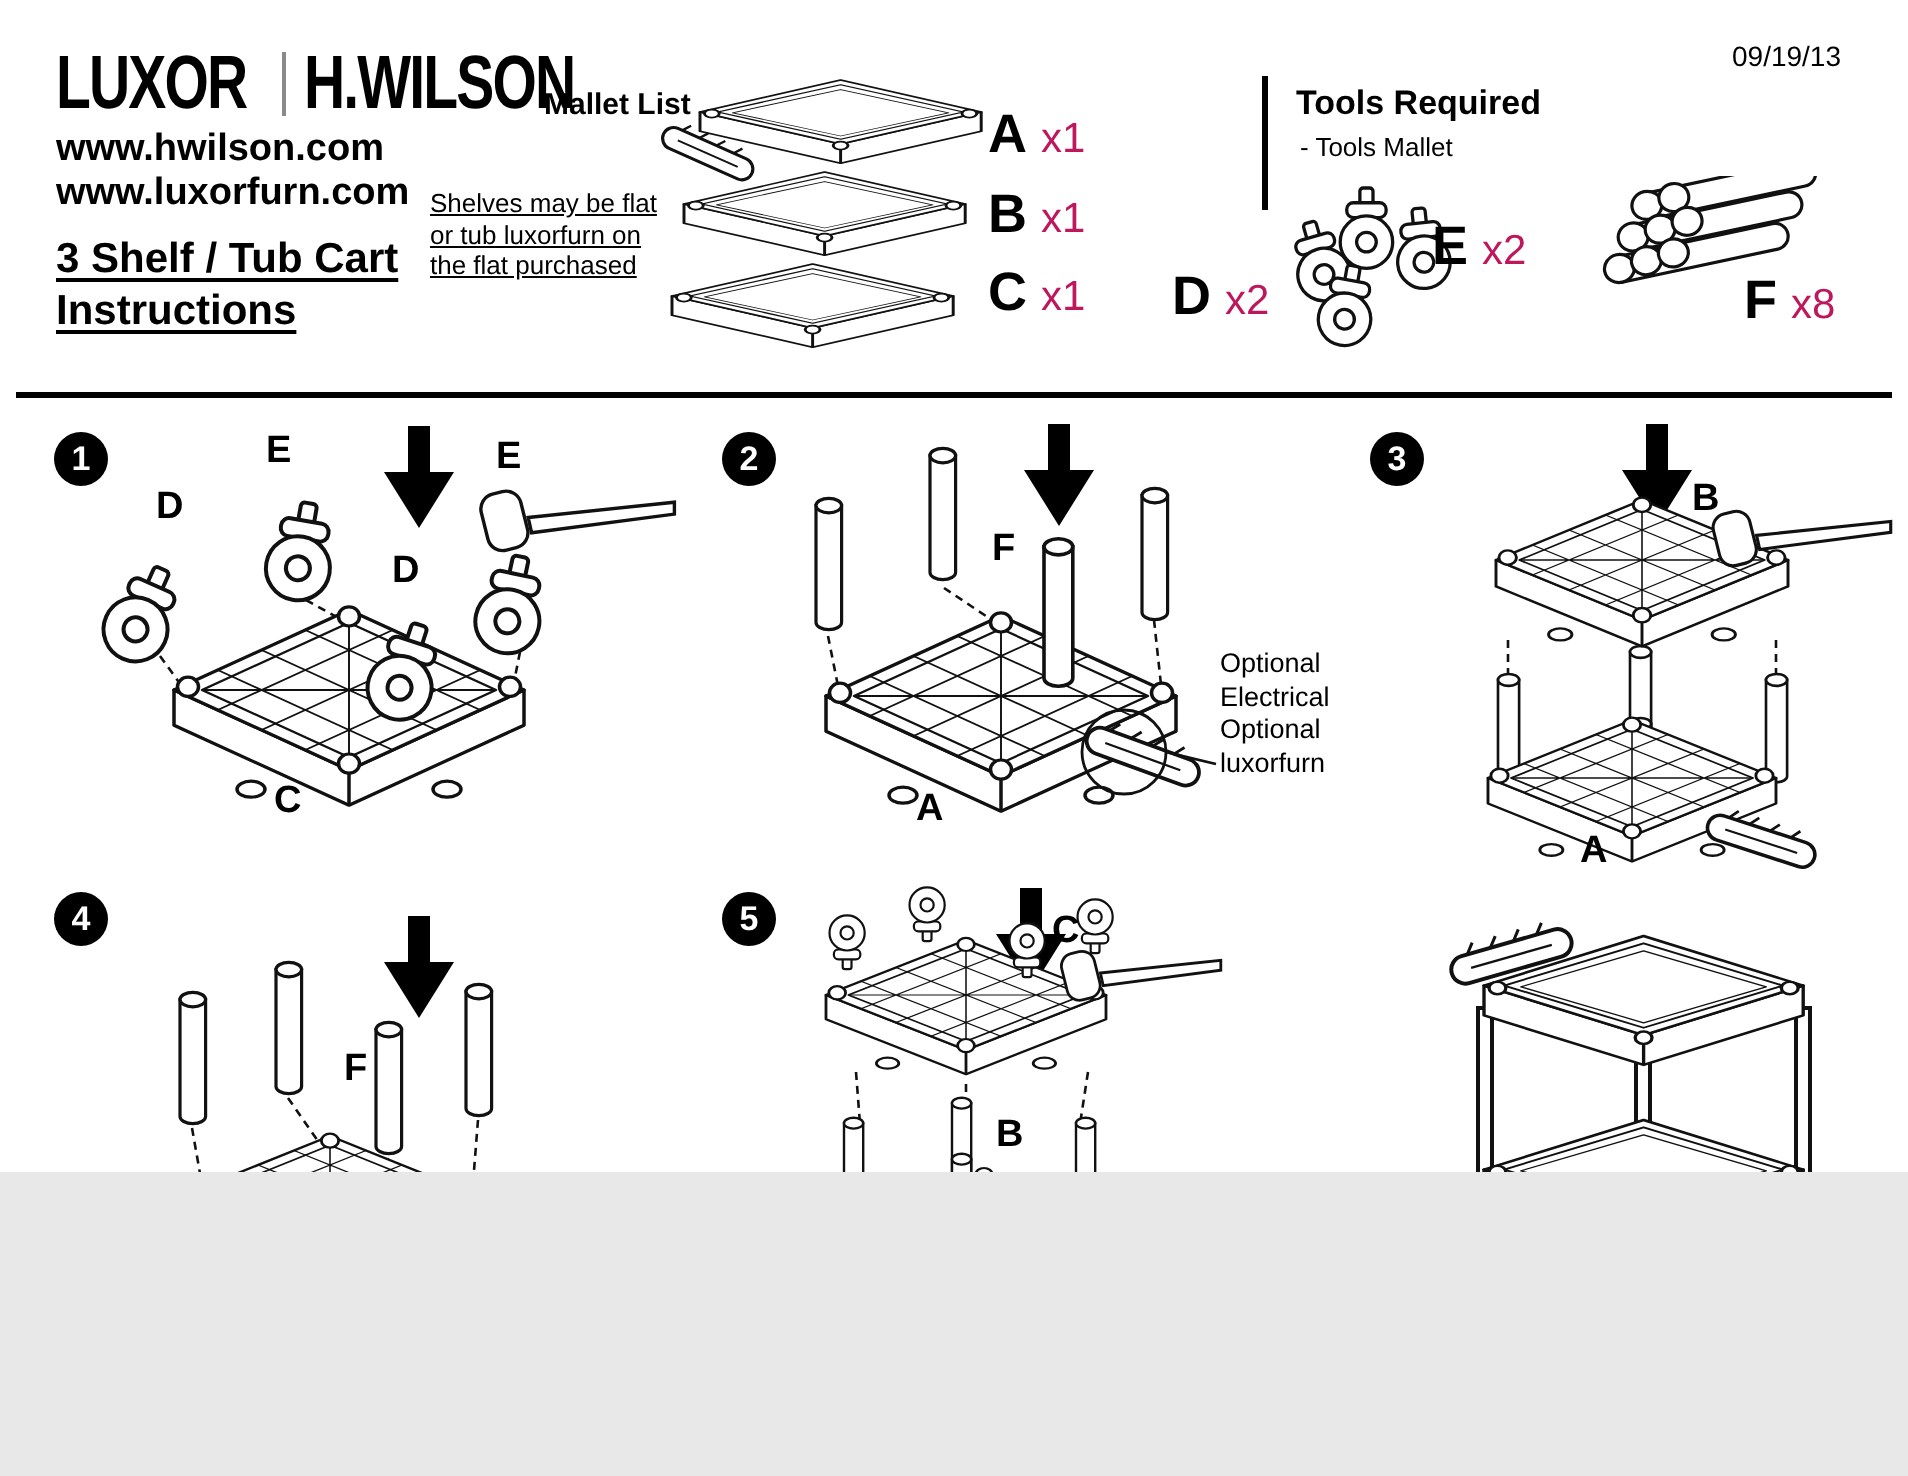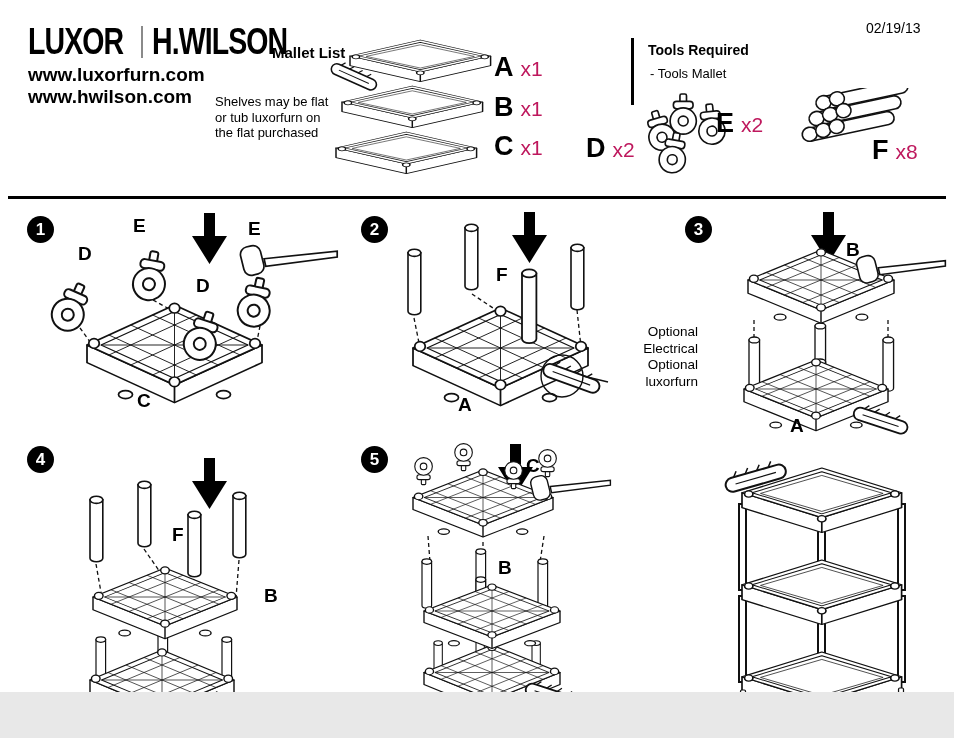--- a/index.html
+++ b/index.html
@@ -1,44 +1,44 @@
 <!DOCTYPE html>
 <html><head>
 <meta charset="utf-8">
 <style>
   html,body{margin:0;padding:0;background:#e8e8e8;}
   .page{
-    position:relative;width:954px;height:692px;background:#ffffff;
+    position:relative;width:954px;height:586px;background:#ffffff;
     font-family:"Liberation Sans", sans-serif;color:#000;overflow:hidden;
     margin:0 auto;
   }
   .abs{position:absolute;}
   
   .logo{left:28px;top:24px;display:flex;align-items:center;gap:9px;}
   .logo .word{font-weight:bold;font-size:31px;letter-spacing:-1px;
     transform:scale(0.92,1.22);transform-origin:left center;white-space:nowrap;}
   .logo-bar{width:2px;height:32px;background:#8a8a8a;}
   .urls{left:28px;top:64px;font-weight:bold;font-size:19px;line-height:22px;}
   .doc-title{left:28px;top:117px;font-weight:bold;font-size:21px;line-height:26px;
     text-decoration:underline;text-decoration-thickness:2px;text-underline-offset:3px;}
   .parts-heading{left:272px;top:44px;font-weight:bold;font-size:15px;}
-  .parts-note{left:215px;top:94px;font-size:13px;line-height:15.5px;}
+  .parts-note{left:215px;top:94px;font-size:13px;line-height:15.5px;text-decoration:underline;}
   .date{left:866px;top:20px;font-size:14px;}
   .tools-bar{left:631px;top:38px;width:3px;height:67px;background:#000;}
-  .tools-heading{left:648px;top:42px;font-weight:bold;font-size:14px;}
+  .tools-heading{left:648px;top:42px;font-weight:bold;font-size:17px;}
   .tools-item{left:650px;top:66px;font-size:13px;}
   .part-row{display:flex;align-items:baseline;gap:7px;}
   .part-letter{font-weight:bold;font-size:27px;}
   .part-qty{font-size:21px;color:#be185d;}
   .divider{left:8px;top:196px;width:938px;height:3px;background:#000;}
   .badge{width:27px;height:27px;border-radius:50%;background:#000;color:#fff;
     font-weight:bold;font-size:17px;display:flex;align-items:center;justify-content:center;}
   .step{position:absolute;}
   .plabel{position:absolute;font-weight:bold;font-size:19px;line-height:19px;}
-  .note2{position:absolute;font-size:13.5px;line-height:16.5px;text-align:right;}
+  .note2{position:absolute;font-size:13.5px;line-height:16.5px;}
   svg{display:block;}
 </style>
 </head>
 <body>
 
 <div class="page">
 
   <svg width="0" height="0" style="position:absolute">
     <defs>
       <g id="g-shelf" stroke="#111" stroke-width="2" fill="none" stroke-linejoin="round">
@@ -89,22 +89,26 @@
       </g>
     </defs>
   </svg>
 
   <div class="abs logo">
     <span class="word">LUXOR</span>
     <span class="logo-bar"></span>
     <span class="word">H.WILSON</span>
   </div>
   <div class="abs urls">
+    <div>www.hwilson.com</div>
     <div>www.luxorfurn.com</div>
-    <div>www.hwilson.com</div>
+  </div>
+  <div class="abs doc-title">
+    <div>3 Shelf / Tub Cart </div>
+    <div>Instructions</div>
   </div>
 
   <div class="abs parts-heading">Mallet List</div>
   <div class="abs parts-note">
     <div>Shelves may be flat</div>
     <div>or tub luxorfurn on</div>
     <div>the flat purchased</div>
   </div>
 
   <svg class="abs" style="left:328px;top:36px" width="168" height="146" viewBox="0 0 168 146">
@@ -123,21 +127,21 @@
     <span class="part-qty">x1</span>
   </div>
   <div class="abs part-row" style="left:494px;top:131px">
     <span class="part-letter">C</span>
     <span class="part-qty">x1</span>
   </div>
 
   <div class="abs tools-bar"></div>
   <div class="abs tools-heading">Tools Required</div>
   <div class="abs tools-item">-  Tools Mallet</div>
-  <div class="abs date">02/19/13</div>
+  <div class="abs date">09/19/13</div>
 
   <div class="abs part-row" style="left:586px;top:133px">
     <span class="part-letter">D</span>
     <span class="part-qty">x2</span>
   </div>
   <svg class="abs" style="left:634px;top:92px" width="92" height="88" viewBox="0 0 92 88">
     <use href="#g-caster" transform="translate(4,24) rotate(-16) scale(0.82)"></use>
     <use href="#g-caster" transform="translate(32,2) scale(0.82)"></use>
     <use href="#g-caster" transform="translate(26,38) rotate(10) scale(0.82)"></use>
     <use href="#g-caster" transform="translate(58,14) rotate(-6) scale(0.82)"></use>

